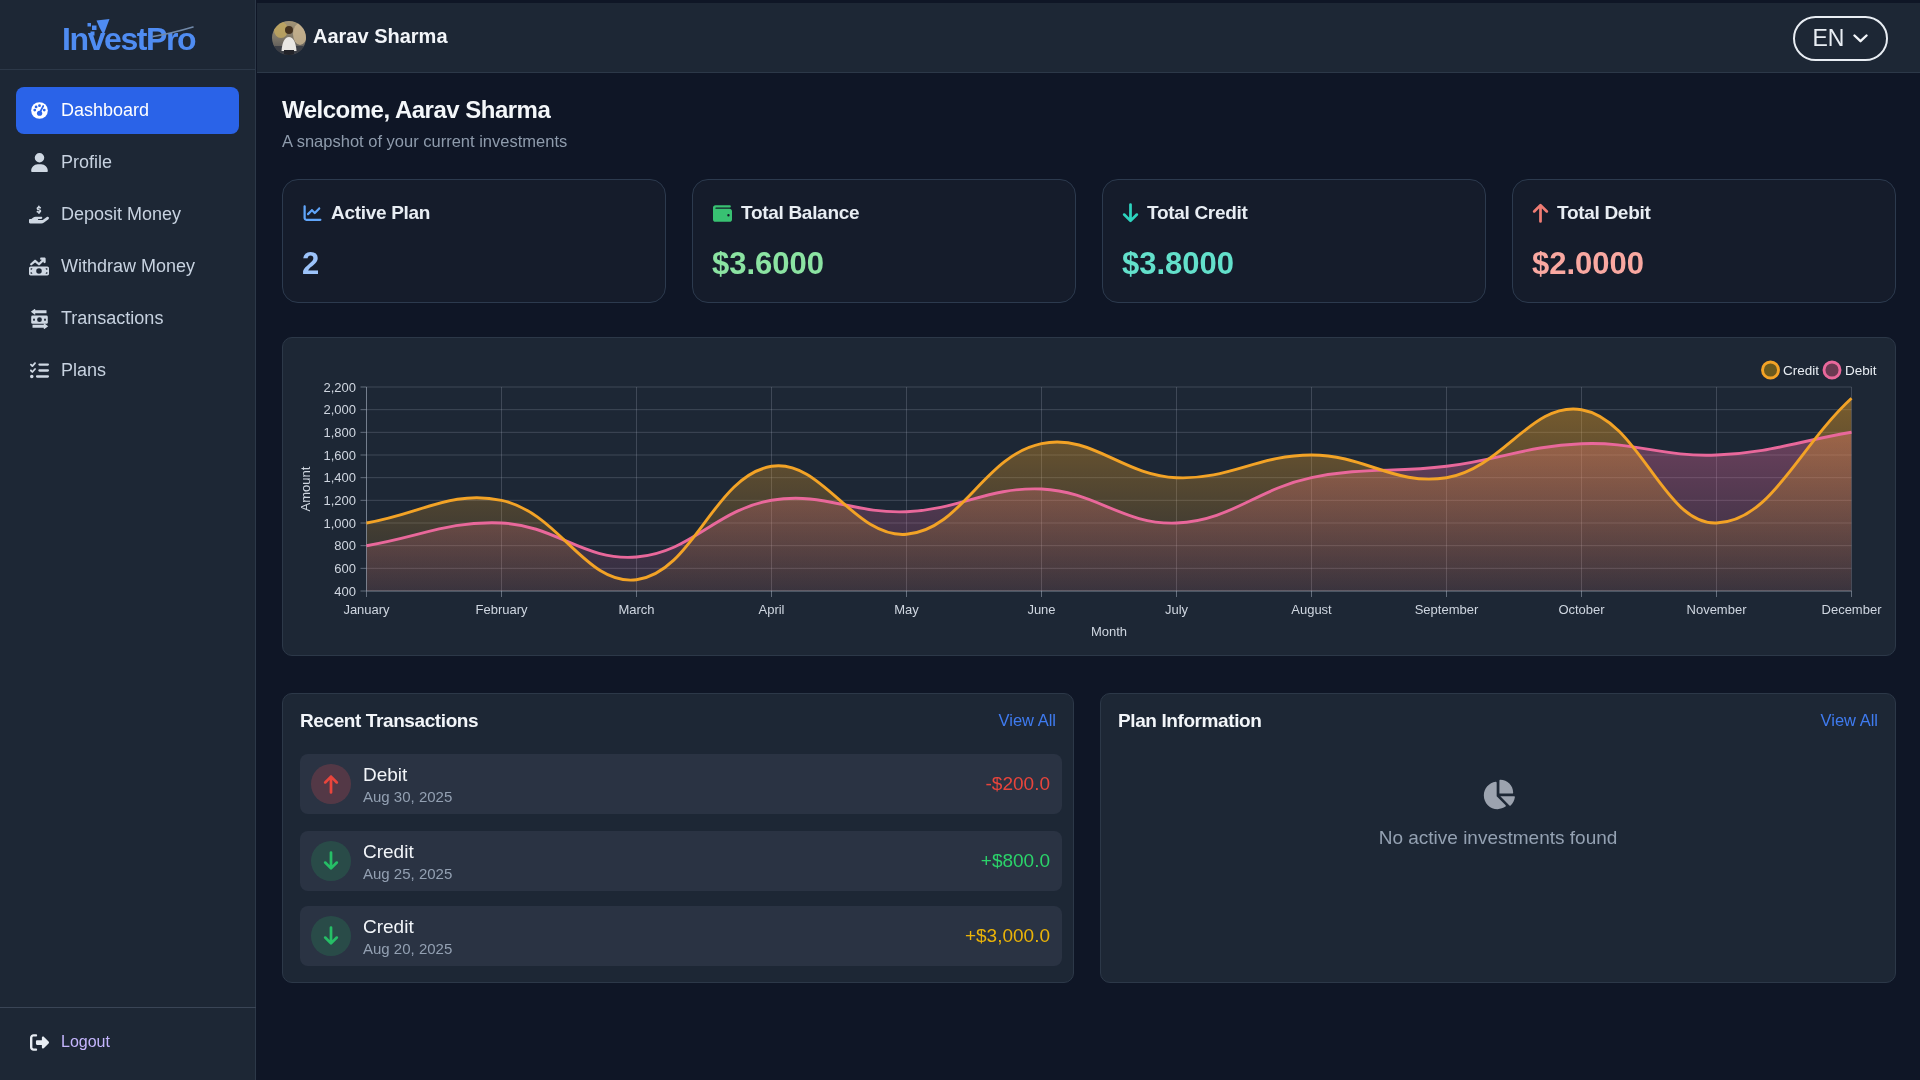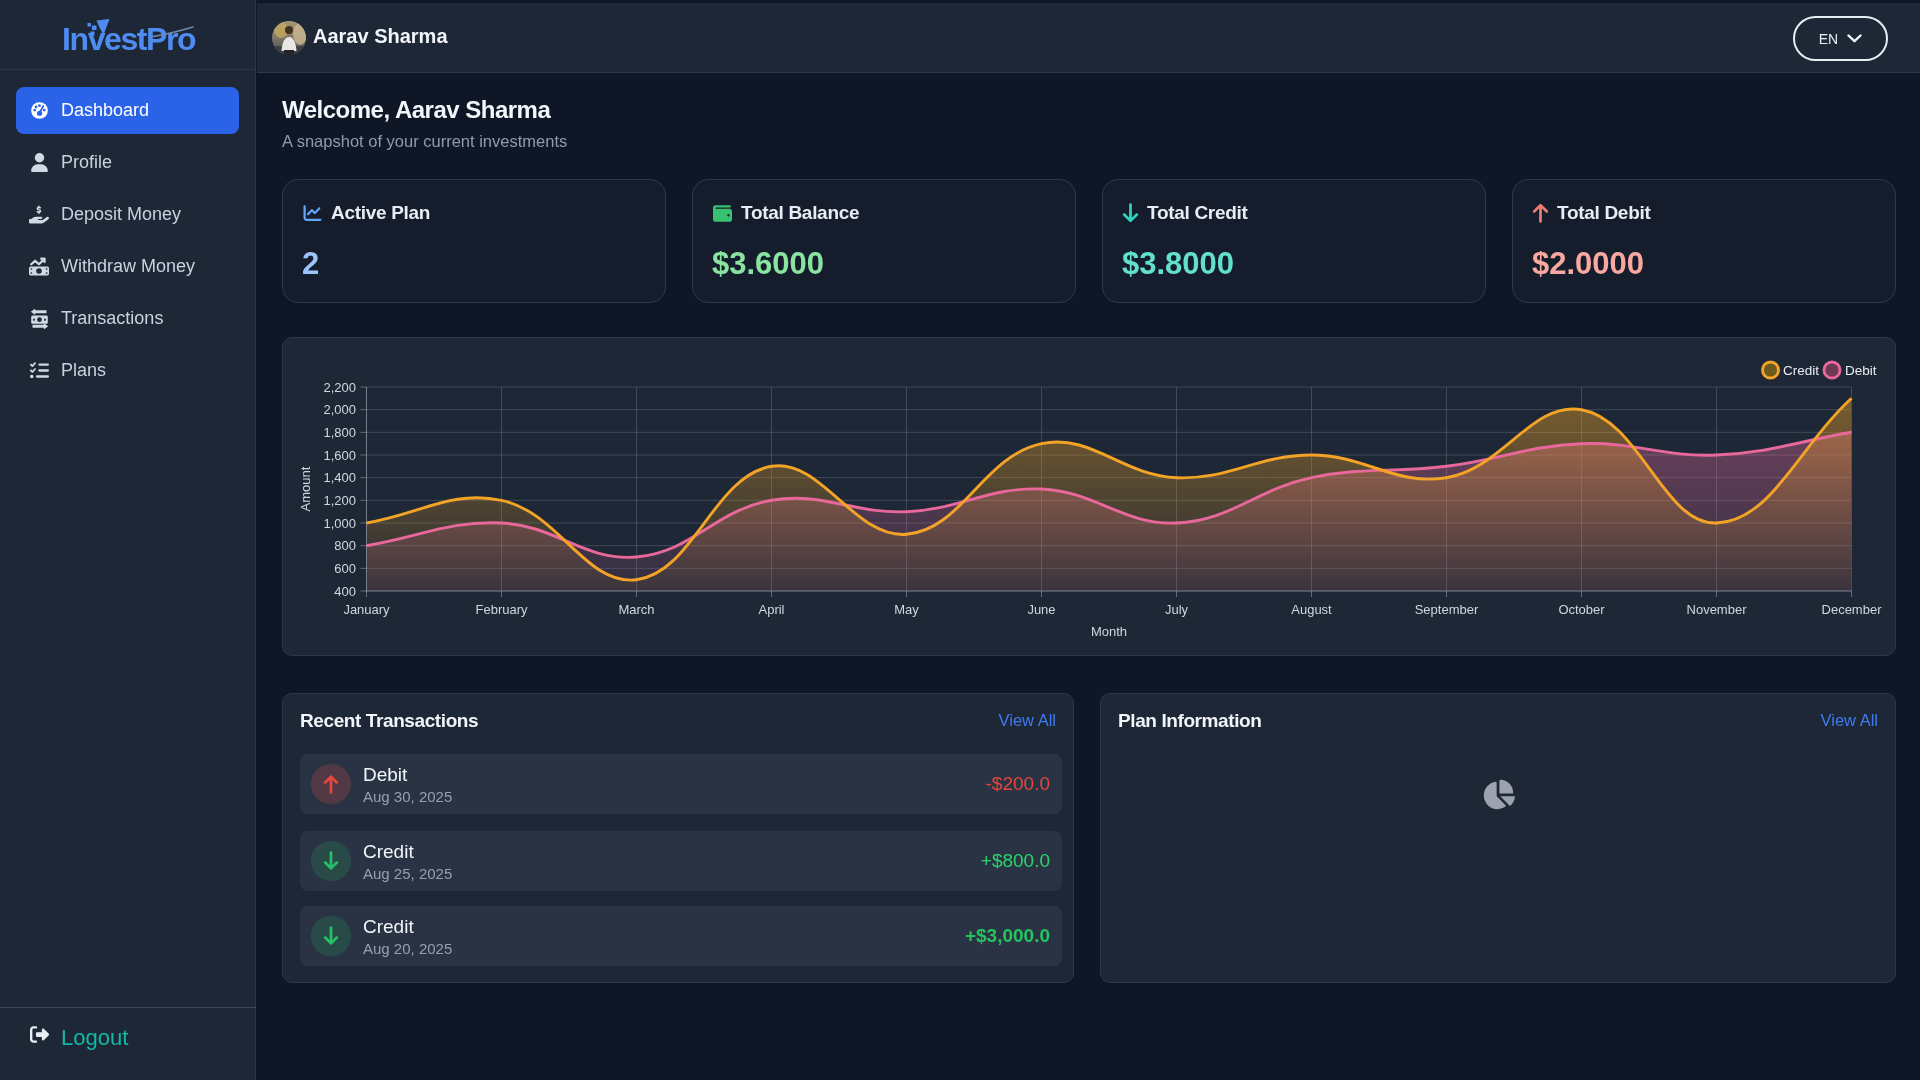--- a/index.html
+++ b/index.html
@@ -7,25 +7,25 @@
 html,body { width:1920px; height:1080px; overflow:hidden; background:#0f1626; font-family:"Liberation Sans", sans-serif; }
 .sidebar { position:absolute; left:0; top:0; width:256px; height:1080px; background:#1d2735; border-right:1px solid #2c3848; }
 .logo { height:70px; border-bottom:1px solid #2c3848; position:relative; }
 .logo-text { position:absolute; left:62px; top:21px; font-size:32px; font-weight:bold; color:#4f8cf2; letter-spacing:-1.4px;text-align:right; }
 .nav { position:absolute; top:87px; left:16px; width:223px; }
 .nav-item { height:47px; margin-bottom:5px; display:flex; align-items:center; border-radius:8px; color:#c7d2e0; font-size:18px; }
 .nav-item .nicon { width:22px; margin-left:12px; margin-right:11px; display:flex; justify-content:center; }
 .nav-item.active { background:#2a63e8; color:#fff; }
 .logout-area { position:absolute; left:0; bottom:0; width:256px; height:73px; border-top:1px solid #3a4556; display:flex; align-items:flex-start; padding-top:17px; }
 .logout-area .nicon { width:22px; margin-left:28px; margin-right:11px; display:flex; justify-content:center; }
-.logout-area span { color:#14b8a6; font-size:22px; }
+.logout-area span { color:#c4b5fd; font-size:16px;margin-top:8px; }
 .topbar { position:absolute; left:257px; top:3px; width:1663px; height:70px; background:#1d2735; border-bottom:1px solid #2c3848; }
 .avatar { position:absolute; left:15px; top:18px; width:34px; height:34px; border-radius:50%; overflow:hidden; }
 .username { position:absolute; left:56px; top:22px; font-size:20px; font-weight:bold; color:#f2f5f9; }
-.enbtn { position:absolute; right:32px; top:13px; width:95px; height:45px; border:2px solid #e8edf3; border-radius:23px; display:flex; align-items:center; justify-content:center; gap:9px; color:#e8edf3; font-size:14px; }
+.enbtn { position:absolute; right:32px; top:13px; width:95px; height:45px; border:2px solid #e8edf3; border-radius:23px; display:flex; align-items:center; justify-content:center; gap:9px; color:#e8edf3; font-size:23px; }
 .main { position:absolute; left:257px; top:71px; width:1663px; height:1009px; }
 h1.welcome { position:absolute; left:25px; top:25px; font-size:24px; font-weight:bold; color:#f4f7fa; letter-spacing:-0.5px; }
 p.subtitle { position:absolute; left:25px; top:61px; font-size:16.5px; color:#8e9bac; }
 .statcard { position:absolute; top:108px; width:384px; height:124px; background:#151c2b; border:1px solid #2c3a4e; border-radius:16px; }
 .stat-head { position:absolute; left:19px; top:22px; display:flex; align-items:center; gap:8px; font-size:19px; font-weight:bold; color:#e8edf3; letter-spacing:-0.3px; }
 .stat-val { position:absolute; left:19px; top:66px; font-size:31px; font-weight:bold; }
 .chartcard { position:absolute; left:25px; top:266px; width:1614px; height:319px; background:#1d2735; border:1px solid #2c3848; border-radius:10px; }
 .bcard { position:absolute; top:622px; height:290px; background:#1d2735; border:1px solid #2c3848; border-radius:10px; }
 .bcard h2 { position:absolute; left:17px; top:16px; font-size:19px; font-weight:bold; color:#f2f5f9; letter-spacing:-0.4px; }
 .viewall { position:absolute; right:17px; top:17px; font-size:16.5px; color:#3f7bf0; }
@@ -285,26 +285,27 @@
       <div class="tamt" style="color:#2bd36a;">+$800.0</div>
     </div>
     <div class="trow" style="top:212px;">
       <div class="ticon green">
           <svg width="18" height="20" viewBox="0 0 16 19" fill="none">
             <path d="M8 1.5 V16.5 M2.5 11 L8 16.5 L13.5 11" stroke="#26be66" stroke-width="2.6" stroke-linecap="round" stroke-linejoin="round"></path>
           </svg>
         </div>
       <div class="ttitle">Credit</div>
       <div class="tdate">Aug 20, 2025</div>
-      <div class="tamt" style="color:#22c55e;font-weight:bold;">+$3,000.0</div>
+      <div class="tamt" style="color:#eab308;">+$3,000.0</div>
     </div>
   </div>
 
   <div class="bcard" style="left:843px; width:796px;">
     <h2>Plan Information</h2>
     <div class="viewall">View All</div>
     <div style="position:absolute; left:0; width:100%; top:84px; text-align:center;">
       <svg width="33" height="33" viewBox="0 0 576 512" fill="#9ca3af">
           <path d="M304 240V16.6c0-9 7-16.6 16-16.6C443.7 0 544 100.3 544 224c0 9-7.6 16-16.6 16H304zM32 272C32 150.7 122.1 50.3 239 34.3c9.2-1.3 17 6.1 17 15.4V288L412.5 444.5c6.7 6.7 6.2 17.7-1.5 23.1C371.8 495.6 323.8 512 272 512 139.5 512 32 404.6 32 272zm526.4 16c9.3 0 16.6 7.8 15.4 17-7.7 55.9-34.6 105.6-73.9 142.3-6 5.6-15.4 5.2-21.2-.7L320 288H558.4z"></path>
         </svg>
     </div>
+    <div class="noinv">No active investments found</div>
   </div>
 </div>
 
 </body></html>

